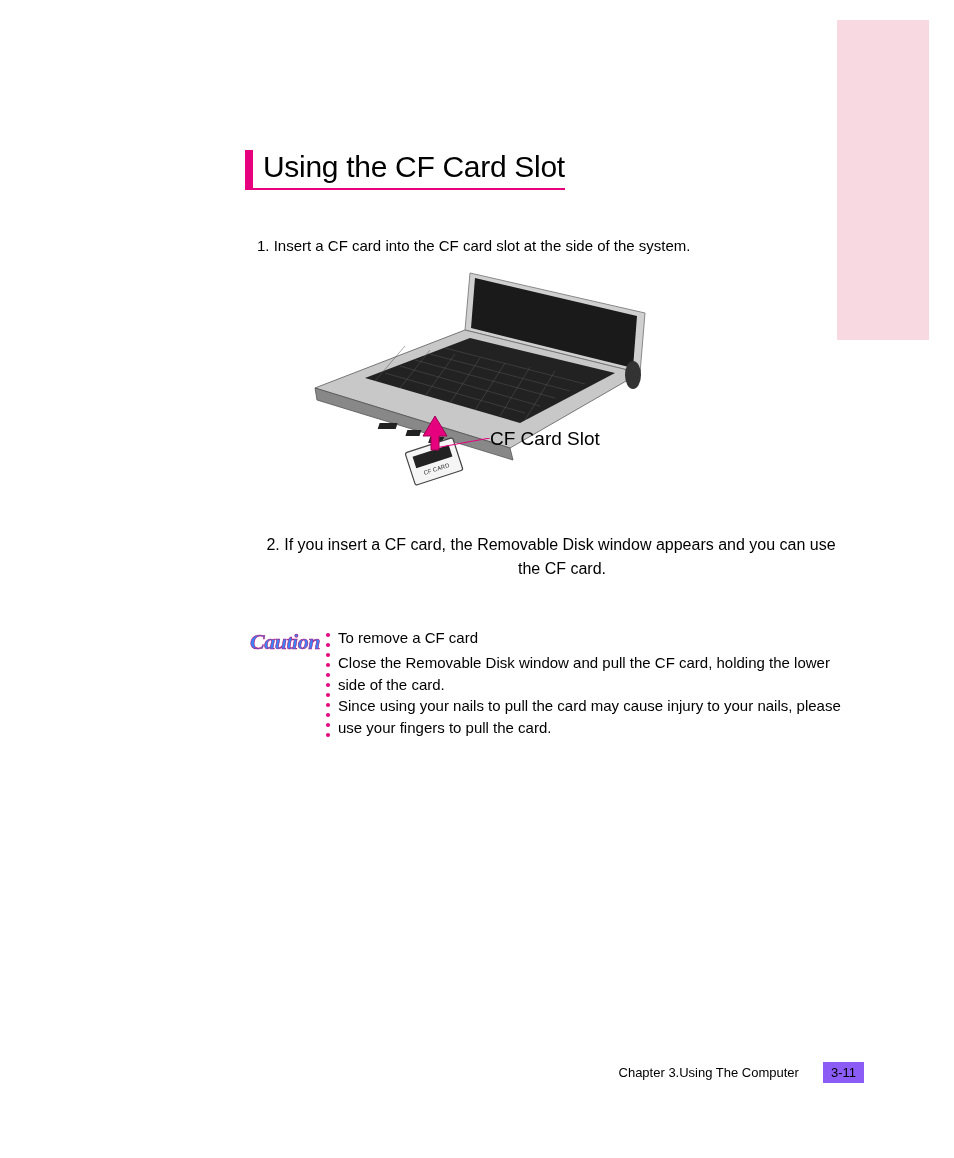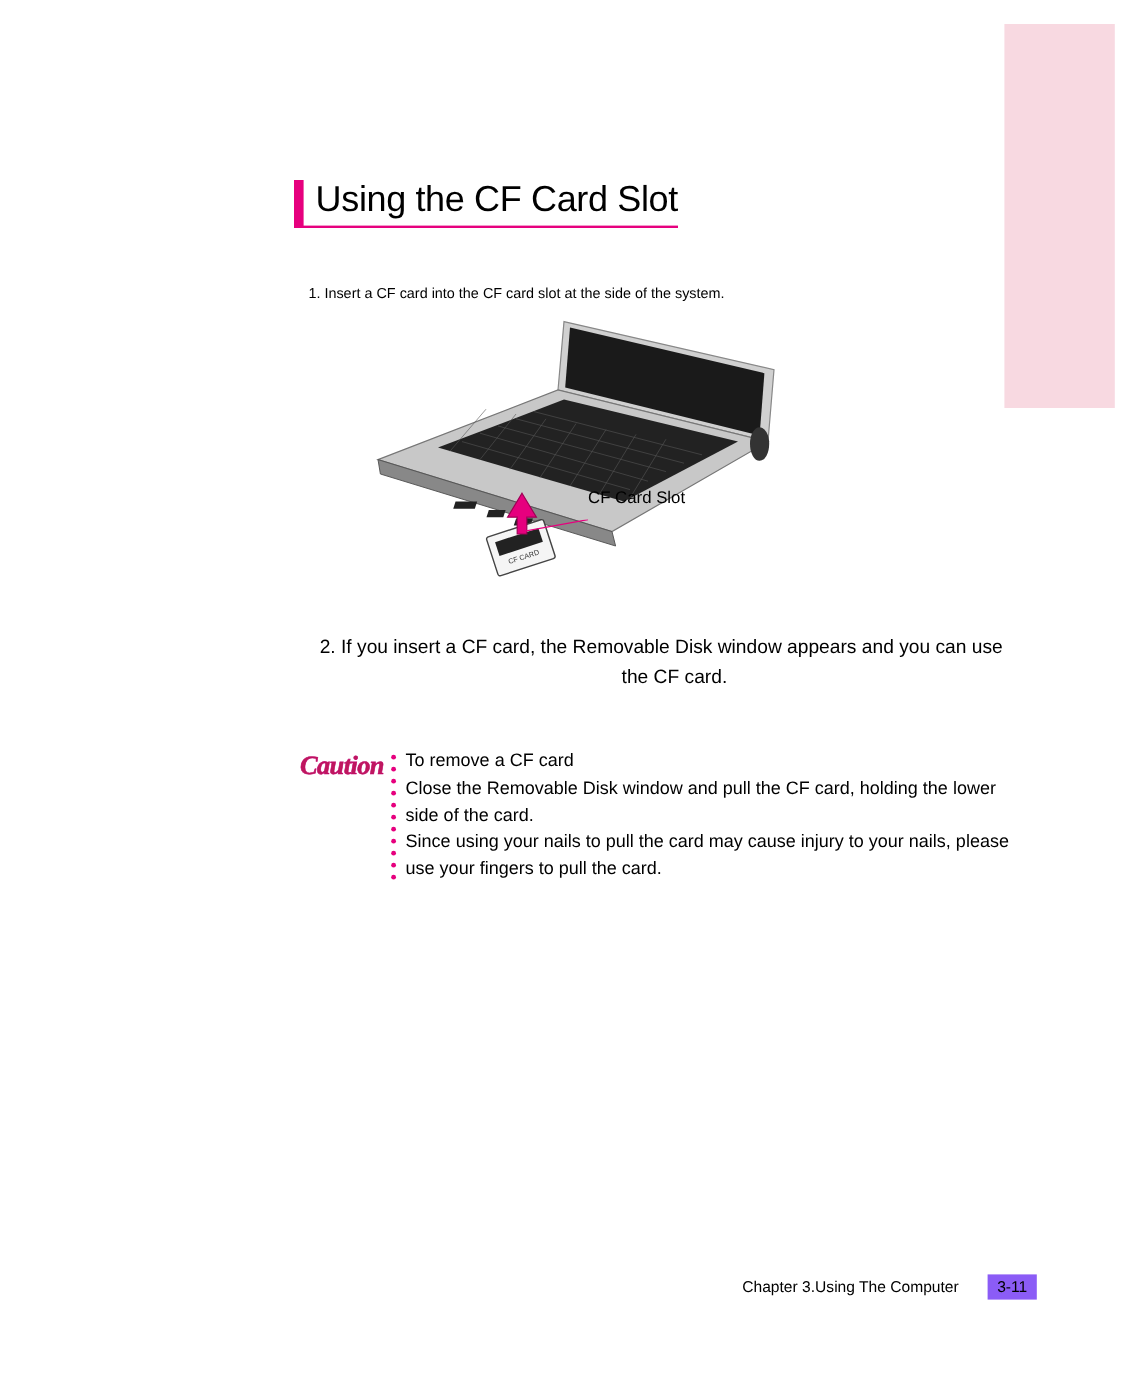--- a/index.html
+++ b/index.html
@@ -38,21 +38,21 @@
     font-weight: normal;
     letter-spacing: -0.3px;
   }
   .intro {
     font-size: 16px;
     line-height: 1.5;
     margin-bottom: 40px;
     margin-left: 12px;
   }
   .step {
-    font-size: 12px;
+    font-size: 15px;
     line-height: 1.5;
     margin-left: 12px;
     margin-bottom: 20px;
   }
   .step-indent { padding-left: 22px; text-indent: -22px; }
   .figure-area {
     position: relative;
     height: 230px;
     margin-bottom: 25px;
   }
@@ -62,41 +62,41 @@
     top: -10px;
   }
   .callout-line {
     position: absolute;
     left: 190px;
     top: 160px;
   }
   .callout-label {
     position: absolute;
     left: 245px;
-    top: 133px;
-    font-size: 14px;
+    top: 150px;
+    font-size: 19px;
   }
   .step2 {
     font-size: 16px;
     line-height: 1.55;
     margin-left: 12px;
     margin-bottom: 45px;
     text-align: center;
   }
   .caution-block {
     position: relative;
     margin-left: 5px;
     display: flex;
   }
   .caution-label {
     font-family: "Brush Script MT", cursive;
     font-size: 22px;
     font-style: italic;
     font-weight: bold;
-    color: #be185d;
+    color: #3b82f6;
     -webkit-text-stroke: 0.5px #c0006a;
     text-shadow: 1px 1px 0 #fff;
     width: 72px;
     flex-shrink: 0;
     padding-top: 2px;
     letter-spacing: -0.5px;
   }
   .dotted-divider {
     width: 12px;
     flex-shrink: 0;

